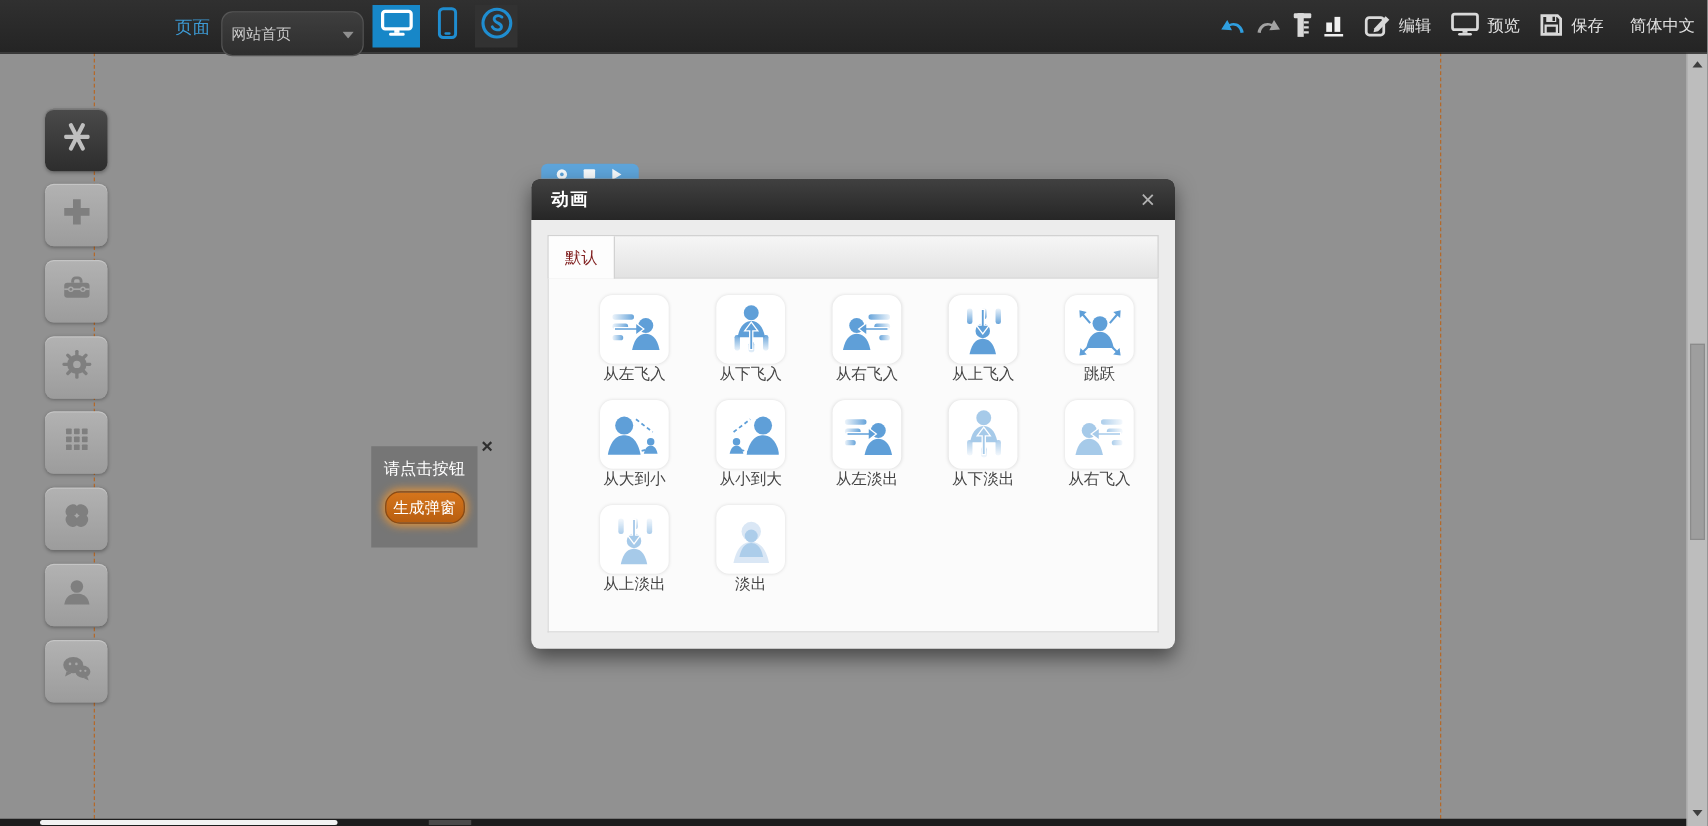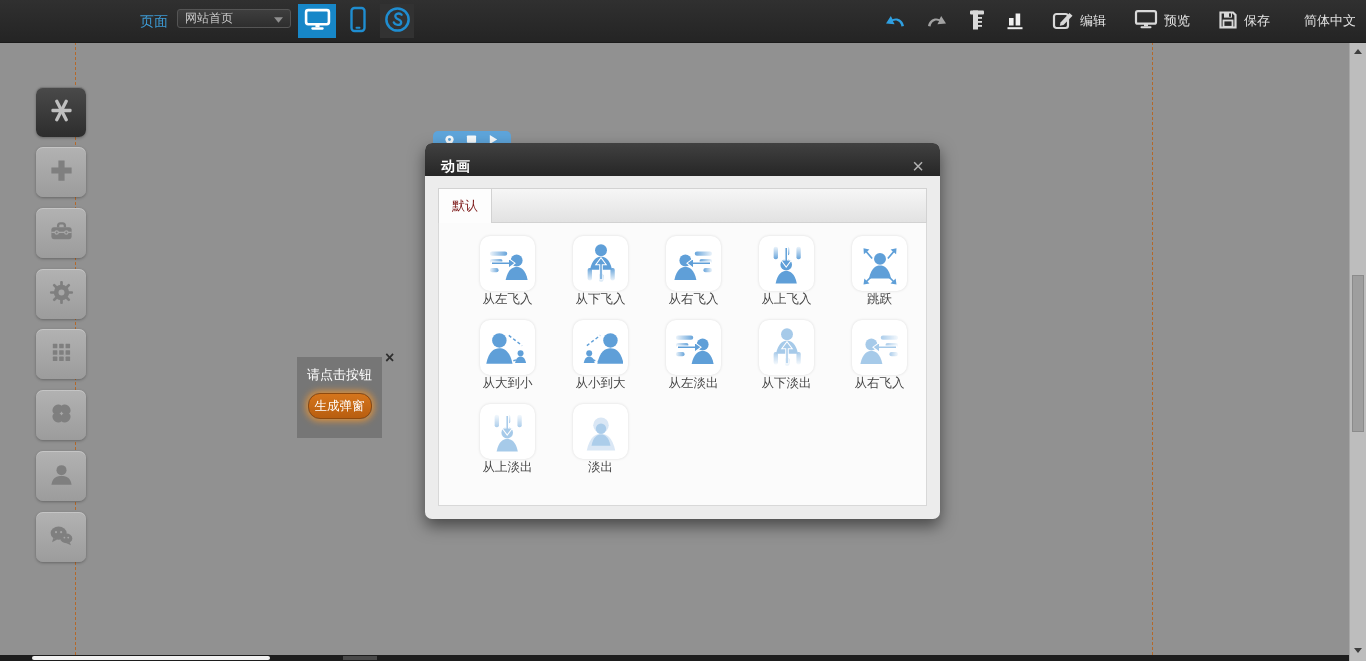--- a/index.html
+++ b/index.html
@@ -2,28 +2,28 @@
 <html><head>
 <meta charset="utf-8">
 <style>
   html,body{margin:0;padding:0;background:#919191;font-family:"Liberation Sans",sans-serif;}
   #stage{position:relative;width:1366px;height:661px;overflow:hidden;background:#919191;}
 
   
   .topbar{position:absolute;left:0;top:0;width:100%;height:42px;
     background:linear-gradient(#303030,#242424);border-bottom:1px solid #1b1b1b;z-index:10;}
   .tb-page-label{position:absolute;left:140px;top:0;line-height:42px;color:#3d9bd5;font-size:14px;}
-  .tb-select{position:absolute;left:177px;top:9px;width:114px;height:19px;box-sizing:border-box;
-    background:linear-gradient(#3e3e3e,#2e2e2e);border:1px solid #555;border-radius:3px;
+  .tb-select{position:absolute;left:177px;top:9px;width:114px;height:36px;box-sizing:border-box;
+    background:linear-gradient(#3e3e3e,#2e2e2e);border:1px solid #555;border-radius:9px;
     color:#c9c9c9;font-size:12px;padding:0 7px;display:flex;align-items:center;justify-content:space-between;cursor:pointer;gap:8px;}
   .tb-btn{position:absolute;top:4px;height:34px;display:flex;align-items:center;justify-content:center;}
   .tb-btn.desktop{left:298px;width:38px;background:#1787c8;}
   .tb-btn.phone{left:342px;width:32px;}
   .tb-btn.link{left:380px;width:34px;background:#323232;}
-  .tb-right{position:absolute;right:10px;top:0;height:42px;display:flex;align-items:center;gap:20px;
+  .tb-right{position:absolute;right:10px;top:0;height:42px;display:flex;align-items:center;gap:7px;
     color:#e2e2e2;font-size:13px;}
   .tb-item{display:flex;align-items:center;gap:6px;cursor:pointer;}
   .tb-item.gap{margin-left:8px;}
   .tb-lang{margin-left:14px;cursor:pointer;}
 
   
   .guide{position:absolute;top:42px;bottom:6px;width:0;border-left:1px dashed #b4692a;z-index:1;}
   .guide.left{left:75px;} .guide.right{left:1152px;}
 
   .side-btn{position:absolute;left:36px;width:50px;height:50px;border-radius:7px;z-index:2;cursor:pointer;
@@ -41,21 +41,21 @@
   .trigger-close{position:absolute;left:88px;top:-7px;color:#2f2f2f;font-size:16px;font-weight:bold;cursor:pointer;line-height:1;}
 
   
   .hidden-bar{position:absolute;left:433px;top:131px;width:78px;height:16px;border-radius:5px 5px 0 0;
     background:#5ea5db;z-index:3;overflow:hidden;display:flex;gap:11px;padding:3px 0 0 11px;box-sizing:border-box;}
 
   
   .modal{position:absolute;left:425px;top:143px;width:515px;border-radius:7px;background:#ececec;z-index:5;
     box-shadow:0 7px 16px rgba(0,0,0,.5);}
   .modal-header{height:33px;background:linear-gradient(#414141,#262626);border-radius:7px 7px 0 0;
-    display:flex;align-items:flex-end;padding:0 16px;}
+    display:flex;align-items:center;padding:0 16px;}
   .modal-title{color:#fff;font-size:14px;font-weight:bold;letter-spacing:1px;}
   .modal-close{margin-left:auto;color:#b2b2b2;font-size:20px;line-height:1;cursor:pointer;}
   .modal-body{padding:12px 13px 13px;}
   .tabbar{height:33px;background:linear-gradient(#f6f6f6,#e2e2e2);border:1px solid #d2d2d2;display:flex;}
   .tab{min-width:52px;height:33px;display:flex;align-items:center;justify-content:center;
     font-size:13px;color:#777;cursor:pointer;}
   .tab.active{background:#fdfdfd;color:#7f1d1d;border-right:1px solid #d2d2d2;margin-bottom:-1px;height:34px;}
   .modal-content{background:#fbfbfb;border:1px solid #d8d8d8;border-top:none;height:283px;
     box-sizing:border-box;padding:13px 0 0 22px;display:flex;flex-wrap:wrap;align-content:flex-start;}
   .anim-item{width:93px;margin-bottom:12px;text-align:center;cursor:pointer;}

